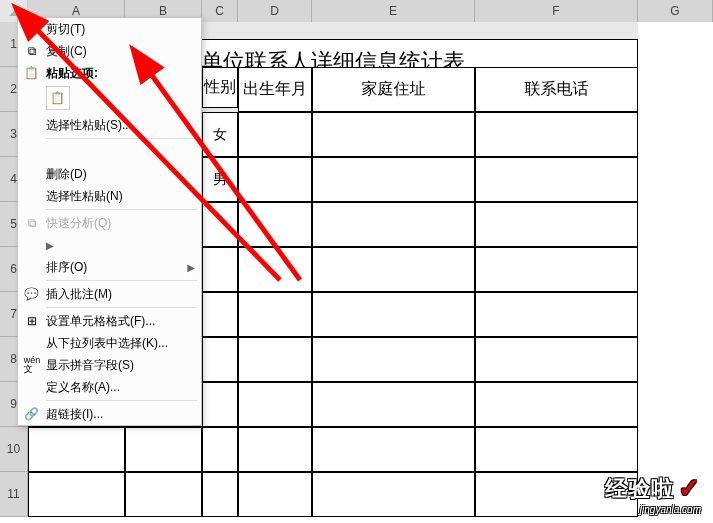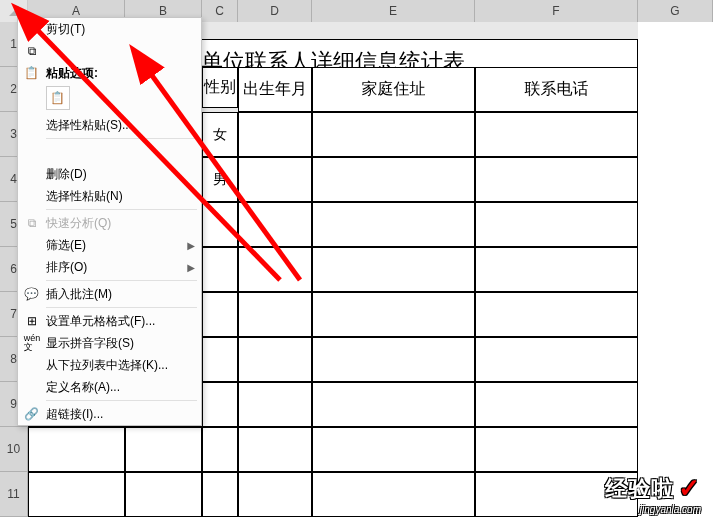--- a/index.html
+++ b/index.html
@@ -155,20 +155,21 @@
   <div class="cell" style="left:447px;top:450px;width:163px;height:45px"></div>
 </div>
 
 <div class="context-menu">
   <div class="menu-item">
     <span class="menu-icon">✂</span>
     <span class="menu-label">剪切(T)</span>
   </div>
   <div class="menu-item">
     <span class="menu-icon">⧉</span>
+    <span class="menu-label">复制(C)</span>
   </div>
   <div class="menu-item">
     <span class="menu-icon">📋</span>
     <span class="menu-label" style="font-weight:bold">粘贴选项:</span>
   </div>
   <div class="paste-opts">
     <div class="paste-opt">
       <span>📋</span>
     </div>
   </div>
@@ -188,45 +189,44 @@
     <span class="menu-icon"></span>
     <span class="menu-label">选择性粘贴(N)</span>
   </div>
   <div class="menu-sep"></div>
   <div class="menu-item disabled">
     <span class="menu-icon">⧉</span>
     <span class="menu-label">快速分析(Q)</span>
   </div>
   <div class="menu-item">
     <span class="menu-icon"></span>
-    <span class="menu-label">筛选(E)</span>
     <span class="menu-arrow">▶</span>
   </div>
   <div class="menu-item">
     <span class="menu-icon"></span>
     <span class="menu-label">排序(O)</span>
     <span class="menu-arrow">▶</span>
   </div>
   <div class="menu-sep"></div>
   <div class="menu-item">
     <span class="menu-icon">💬</span>
     <span class="menu-label">插入批注(M)</span>
   </div>
   <div class="menu-sep"></div>
   <div class="menu-item">
     <span class="menu-icon">⊞</span>
     <span class="menu-label">设置单元格格式(F)...</span>
   </div>
   <div class="menu-item">
+    <span class="menu-icon"></span>
+    <span class="menu-label">从下拉列表中选择(K)...</span>
+  </div>
+  <div class="menu-item">
     <span class="menu-icon" style="font-size:9px;line-height:1">wén<br>文</span>
     <span class="menu-label">显示拼音字段(S)</span>
-  </div>
-  <div class="menu-item">
-    <span class="menu-icon"></span>
-    <span class="menu-label">从下拉列表中选择(K)...</span>
   </div>
   <div class="menu-item">
     <span class="menu-icon"></span>
     <span class="menu-label">定义名称(A)...</span>
   </div>
   <div class="menu-sep"></div>
   <div class="menu-item">
     <span class="menu-icon">🔗</span>
     <span class="menu-label">超链接(I)...</span>
   </div>

